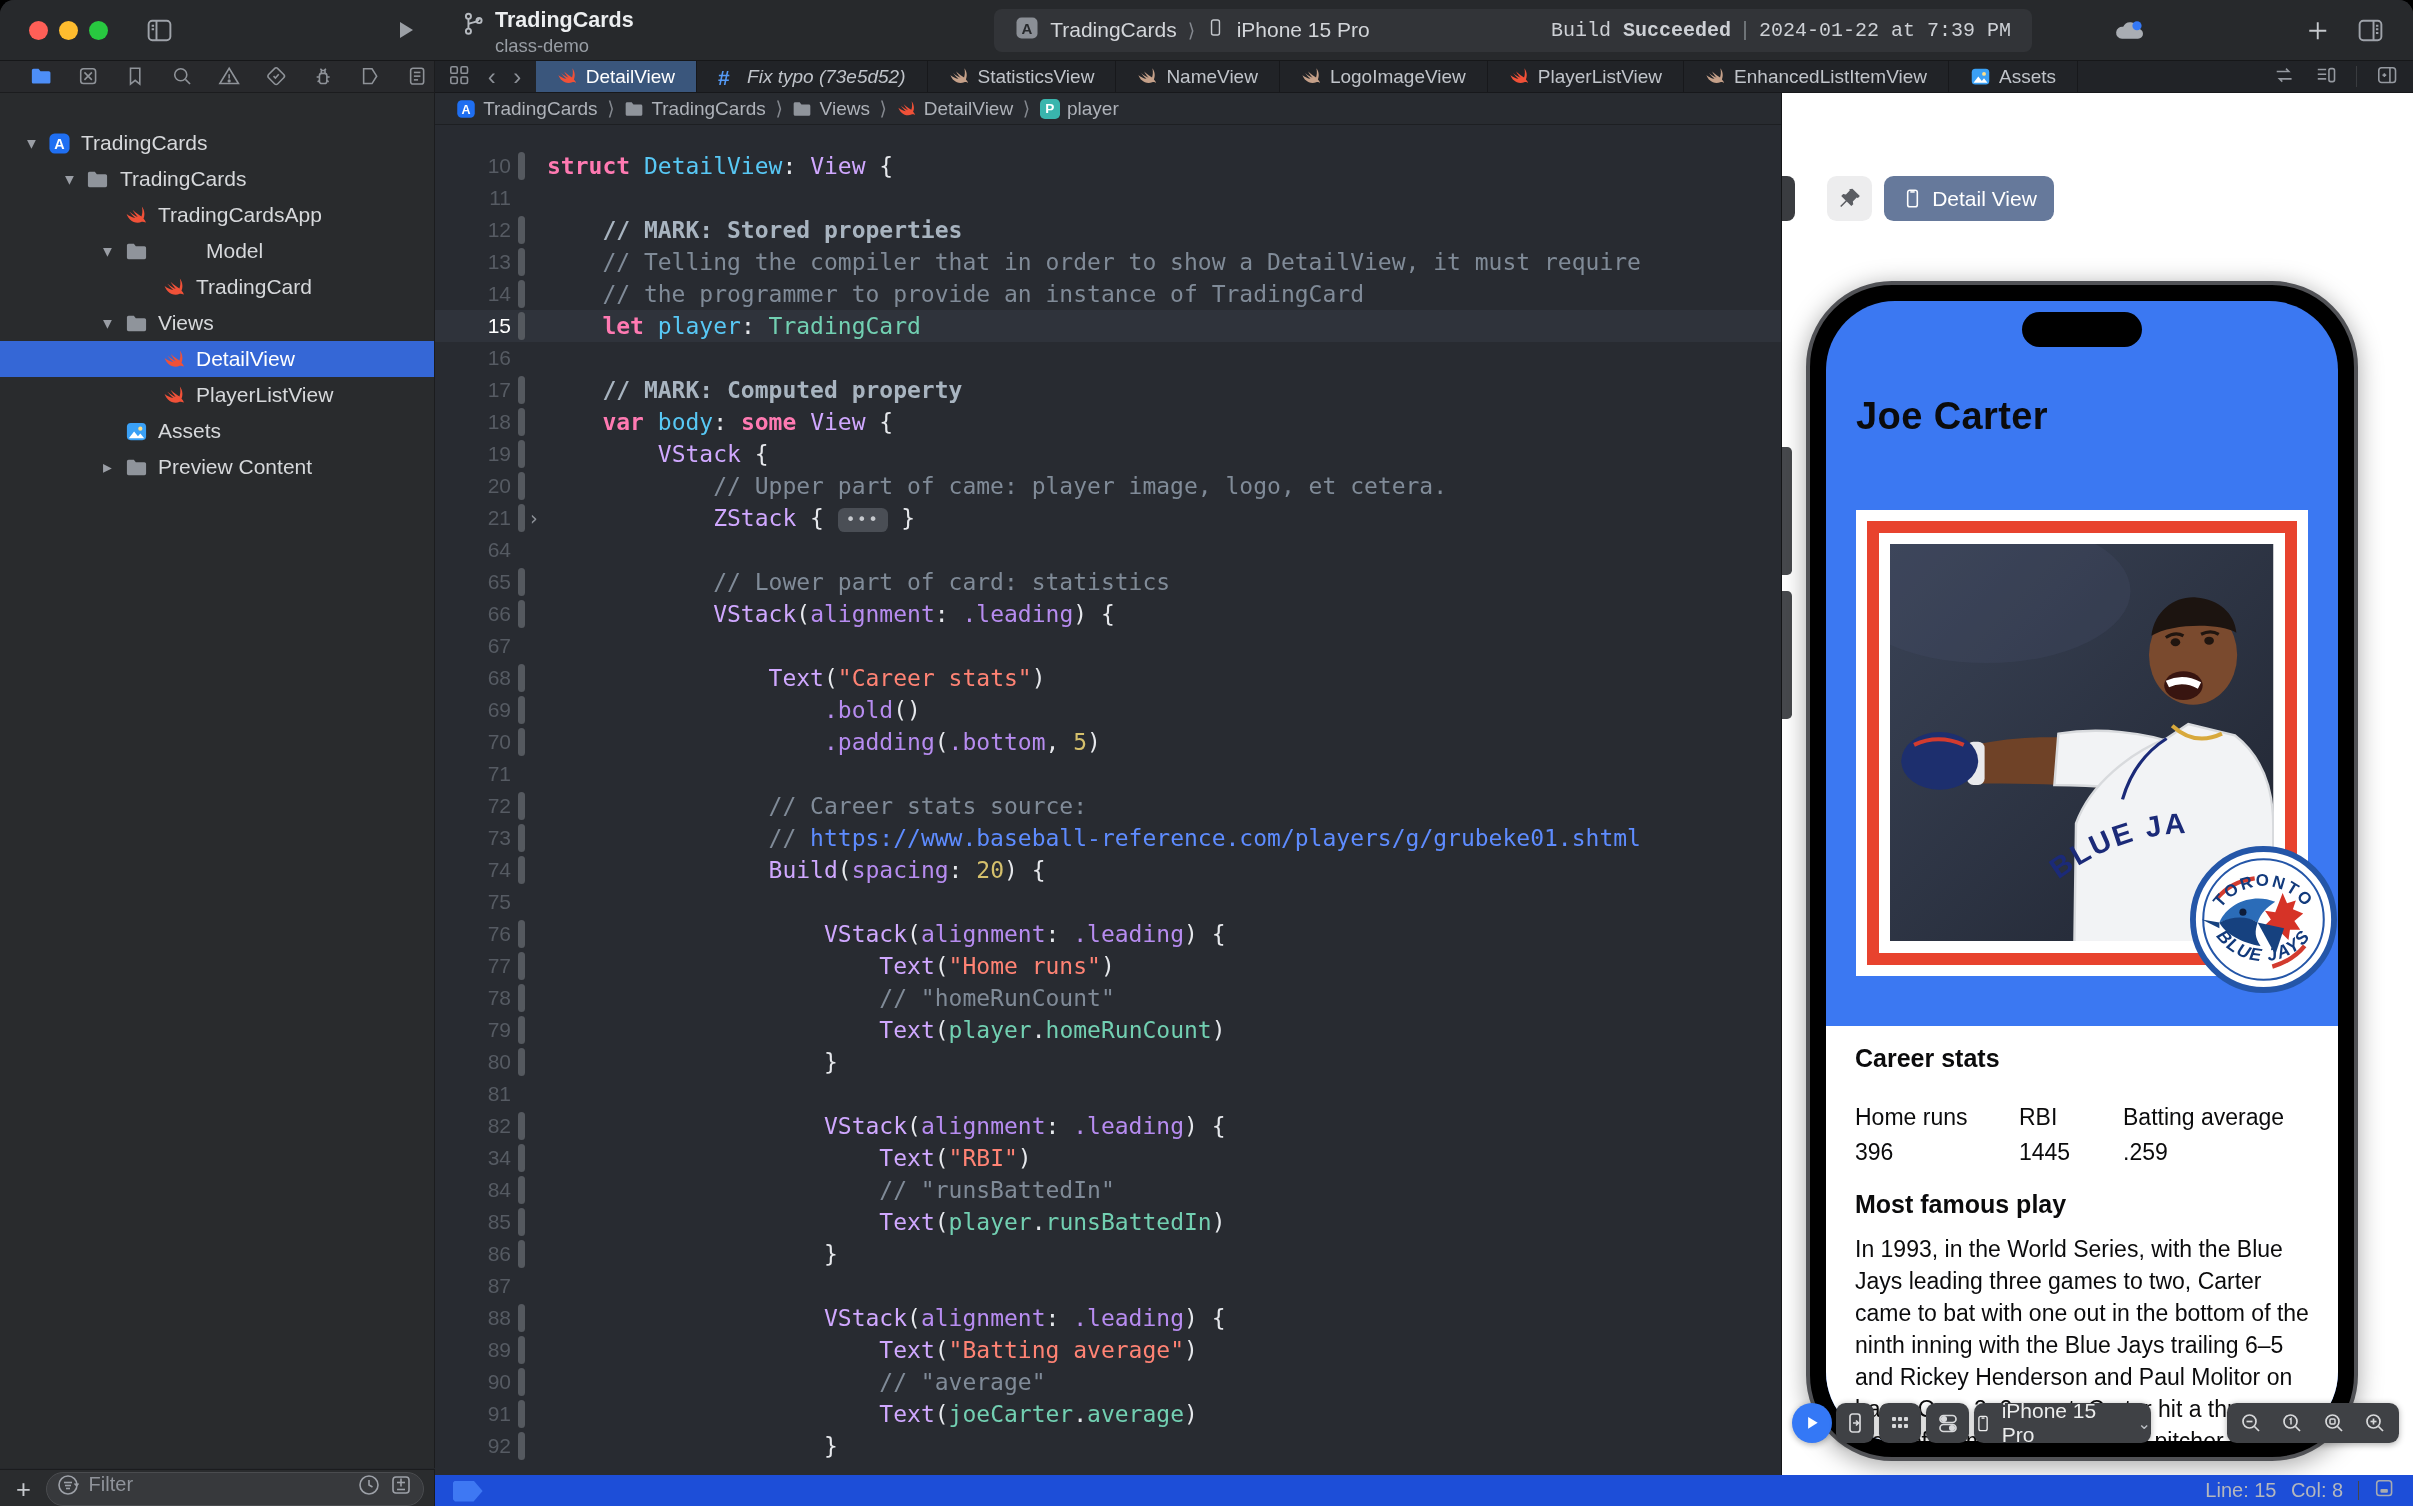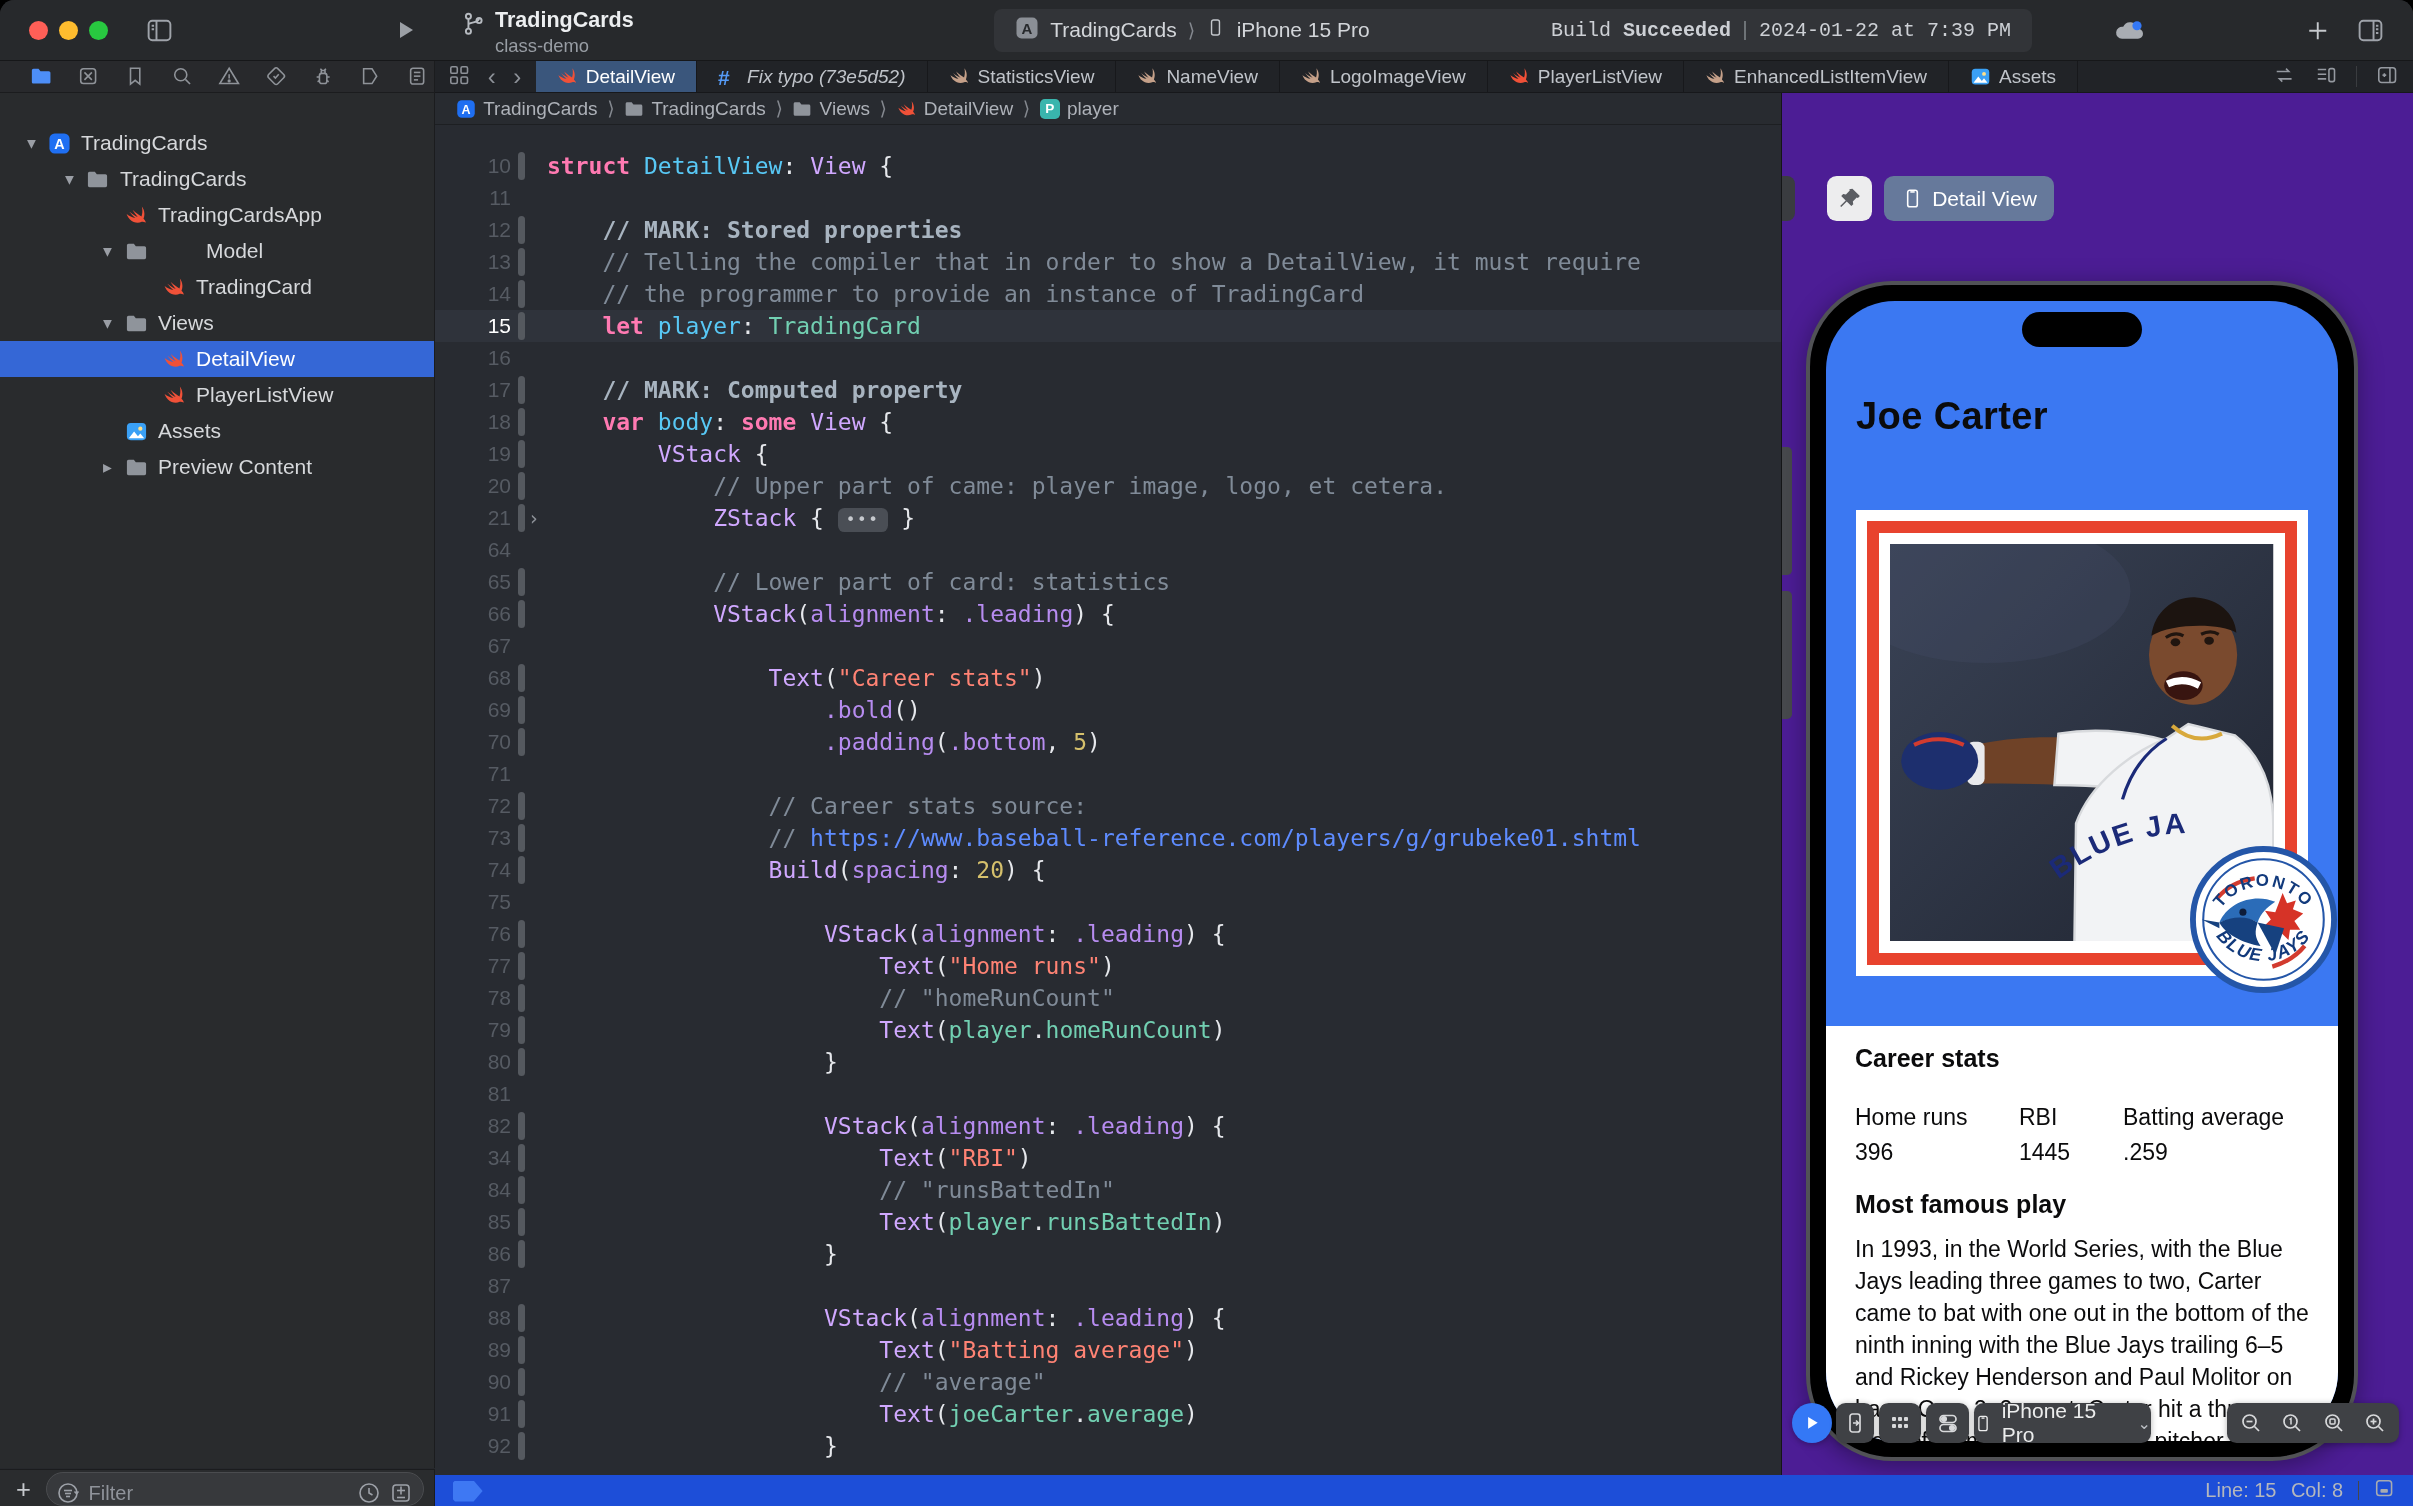--- a/index.html
+++ b/index.html
@@ -52,21 +52,21 @@
   #sidebar { position:absolute; left:0; top:93px; width:435px; height:1375px; background:#292b2d; border-right:0.8px solid #1b1c1e; }
   #tree { position:absolute; top:32px; left:0; right:0; }
   .trow { position:relative; height:36px; display:flex; align-items:center; font-size:21px; color:#d6d8db; }
   .trow.sel { background:#3567d6; color:#fff; }
   .trow .chev { position:absolute; width:21px; text-align:center; color:#9a9ea5; font-size:17.6px; }
   .trow .ticon { position:absolute; width:24px; height:24px; display:flex; align-items:center; justify-content:center; }
   .trow .ticon svg { width:23px; height:23px; }
   .tlabel { position:absolute; white-space:nowrap; }
   #sidebar-bottom { position:absolute; left:0; top:1469px; width:435px; height:38px; background:#2a2c2e; border-top:0.8px solid #1b1c1e; border-right:0.8px solid #1b1c1e; }
   #add-file-btn { position:absolute; left:16px; top:4.8px; font-size:25.5px; color:#c6c9cd; }
-  #filter-field { position:absolute; left:46px; top:2.4px; width:378px; height:34px; background:#37393c; border:0.8px solid #4a4c4f; border-radius:17px; display:flex; align-items:flex-end; padding:0 9.6px; gap:8px; }
+  #filter-field { position:absolute; left:46px; top:2.4px; width:378px; height:34px; background:#37393c; border:0.8px solid #4a4c4f; border-radius:17px; display:flex; align-items:flex-start; padding:0 9.6px; gap:8px; }
   #filter-field .ph { font-size:20px; color:#8f939a; flex:1; }
   #filter-field svg { width:24px; height:24px; color:#9da1a8; }
 
   
   #editor { position:absolute; left:435px; top:125px; width:1346px; height:1350px; background:#282b31; overflow:hidden; }
   #code { position:absolute; left:0; top:25px; right:0; font-family:"DejaVu Sans Mono","Liberation Mono",monospace; font-size:23px; }
   .crow { position:relative; height:32px; }
   .crow.cur { background:#2f333b; }
   .lnum { position:absolute; left:0; top:0; width:76px; text-align:right; color:#565b63; font-size:21px; line-height:32px; font-family:"Liberation Sans",sans-serif; }
   .crow.cur .lnum { color:#fff; }
@@ -80,21 +80,21 @@
   .fold-chip { display:inline-block; background:#4a4e55; border-radius:6.4px; color:#c6c9ce; font-size:16px; letter-spacing:1.6px; padding:0 8px; line-height:24px; vertical-align:middle; }
 
   
   #statusbar { position:absolute; left:435px; top:1475px; width:1979px; height:32px; background:#1d4ed8; display:flex; align-items:center; }
   #sb-tag { position:absolute; left:17.6px; top:5.6px; width:30px; height:21px; background:#3e78f3; clip-path:polygon(0 12%, 8% 0, 70% 0, 100% 50%, 70% 100%, 8% 100%, 0 88%); }
   #sb-right { position:absolute; right:19px; display:flex; align-items:center; gap:14.4px; font-size:20px; color:#b4b7bd; }
   #sb-right .vdiv { width:0.8px; height:19px; background:#45474b; }
   #sb-right svg { width:22.3px; height:22.3px; color:#a7abb1; }
 
   
-  #preview { position:absolute; left:1781px; top:93px; width:632px; height:1382px; background:#4c1d95; border-left:1.6px solid #141517; overflow:hidden; }
+  #preview { position:absolute; left:1781px; top:93px; width:632px; height:1382px; background:#ffffff; border-left:1.6px solid #141517; overflow:hidden; }
   #partial-chip { position:absolute; left:0; top:83px; width:12.8px; height:45px; background:#3a3c40; border-radius:0 8px 8px 0; }
   .sliver { position:absolute; left:0; width:9.6px; background:#47494d; border-radius:0 4.8px 4.8px 0; }
   #pin-btn { position:absolute; left:45px; top:83px; width:45px; height:45px; background:#ededee; border-radius:9.6px; display:flex; align-items:center; justify-content:center; }
   #pin-btn svg { width:25.5px; height:25.5px; color:#5b5d62; }
   #detail-chip { position:absolute; left:102px; top:83px; height:45px; background:#66799b; border-radius:9.6px; display:flex; align-items:center; gap:9.6px; padding:0 17.6px; color:#fff; font-size:21px; }
   #detail-chip svg { width:21px; height:21px; }
 
   
   #phone { position:absolute; left:24px; top:188px; width:552px; height:1180px; background:#000; border:4px solid #515256; border-radius:86px; padding:16px; box-shadow:0 4.8px 24px rgba(0,0,0,.35); }
   #screen { position:relative; width:100%; height:100%; background:#3b78f2; border-radius:69px; overflow:hidden; }

